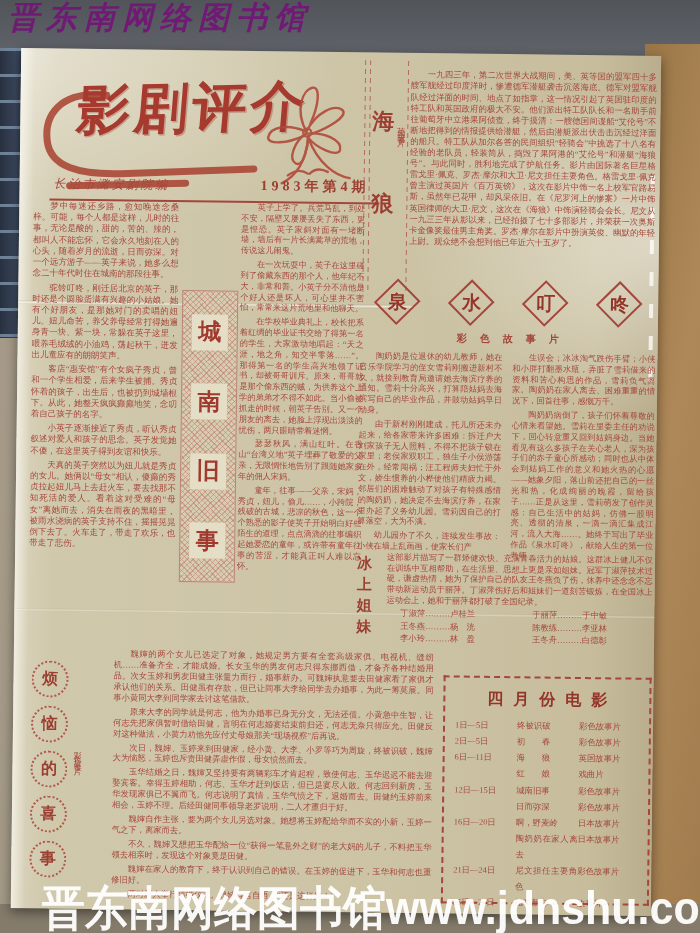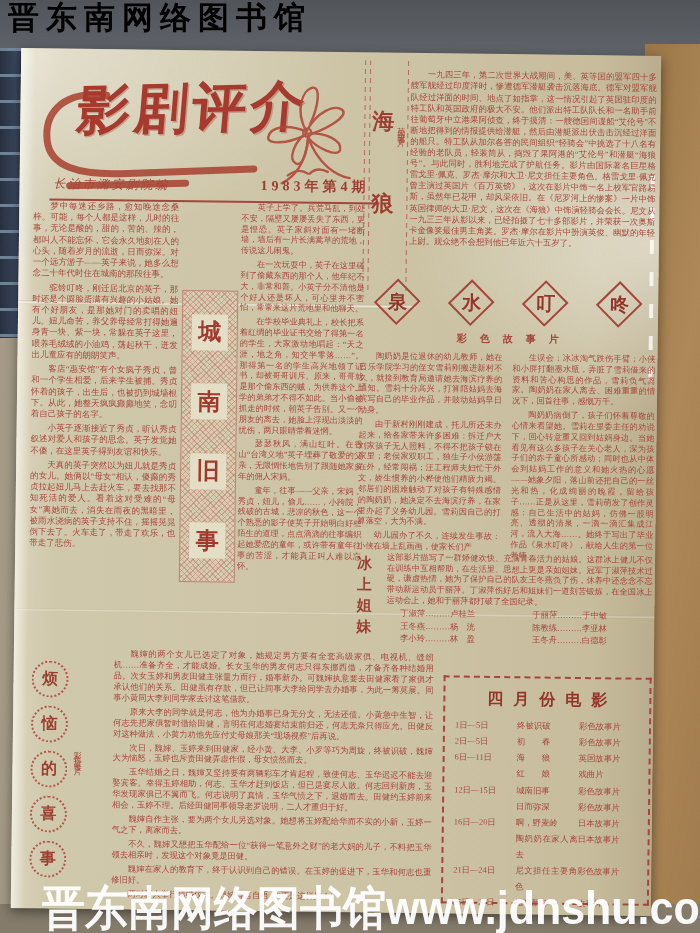--- a/index.html
+++ b/index.html
@@ -76,21 +76,21 @@
   .fn-frames{width:40px;}
   .petal{width:33px;height:33px;border:2px dotted #b0584c;border-radius:50%;display:flex;align-items:center;justify-content:center;
     font-size:16px;font-weight:bold;color:#9c3f33;margin:8px 0;}
   .fn-sub{writing-mode:vertical-rl;font-size:8px;letter-spacing:4px;color:#a5463c;margin-top:92px;height:110px;}
   .fn-text{position:absolute;left:86px;top:0;width:540px;height:252px;font-size:8.3px;}
   .sched{float:right;width:208px;height:228px;margin:22px 2px 2px 10px;border:2px dashed #a5463c;padding:6px 10px;box-sizing:border-box;}
   .sched-title{font-size:16px;font-weight:bold;letter-spacing:10px;color:#94352a;text-align:center;margin:4px 0 9px;padding-left:10px;white-space:nowrap;}
   .srow{display:flex;font-size:8.4px;line-height:1.92;color:#a5463c;}
   .sd{width:62px;} .sf{flex:1;} .st{width:60px;}
   
-  .wm-top{position:absolute;left:8px;top:2px;z-index:6;color:#000000;font-weight:bold;font-family:"Liberation Sans",sans-serif;}
+  .wm-top{position:absolute;left:8px;top:2px;z-index:6;color:#701a75;font-weight:bold;font-family:"Liberation Sans",sans-serif;font-style:italic;}
   .wm-top .l1{font-size:31px;letter-spacing:7px;line-height:1.02;}
   .wm-top .l2{font-size:27px;letter-spacing:1px;margin-top:-2px;margin-left:10px;}
   .wm-bottom{position:absolute;left:42px;top:880px;z-index:6;font-size:43px;font-weight:bold;white-space:nowrap;
     color:rgba(255,255,255,.95);font-family:"Liberation Sans",sans-serif;transform:scaleY(1.08);}
 </style>
 </head>
 <body>
 
 <div class="photo">
 

